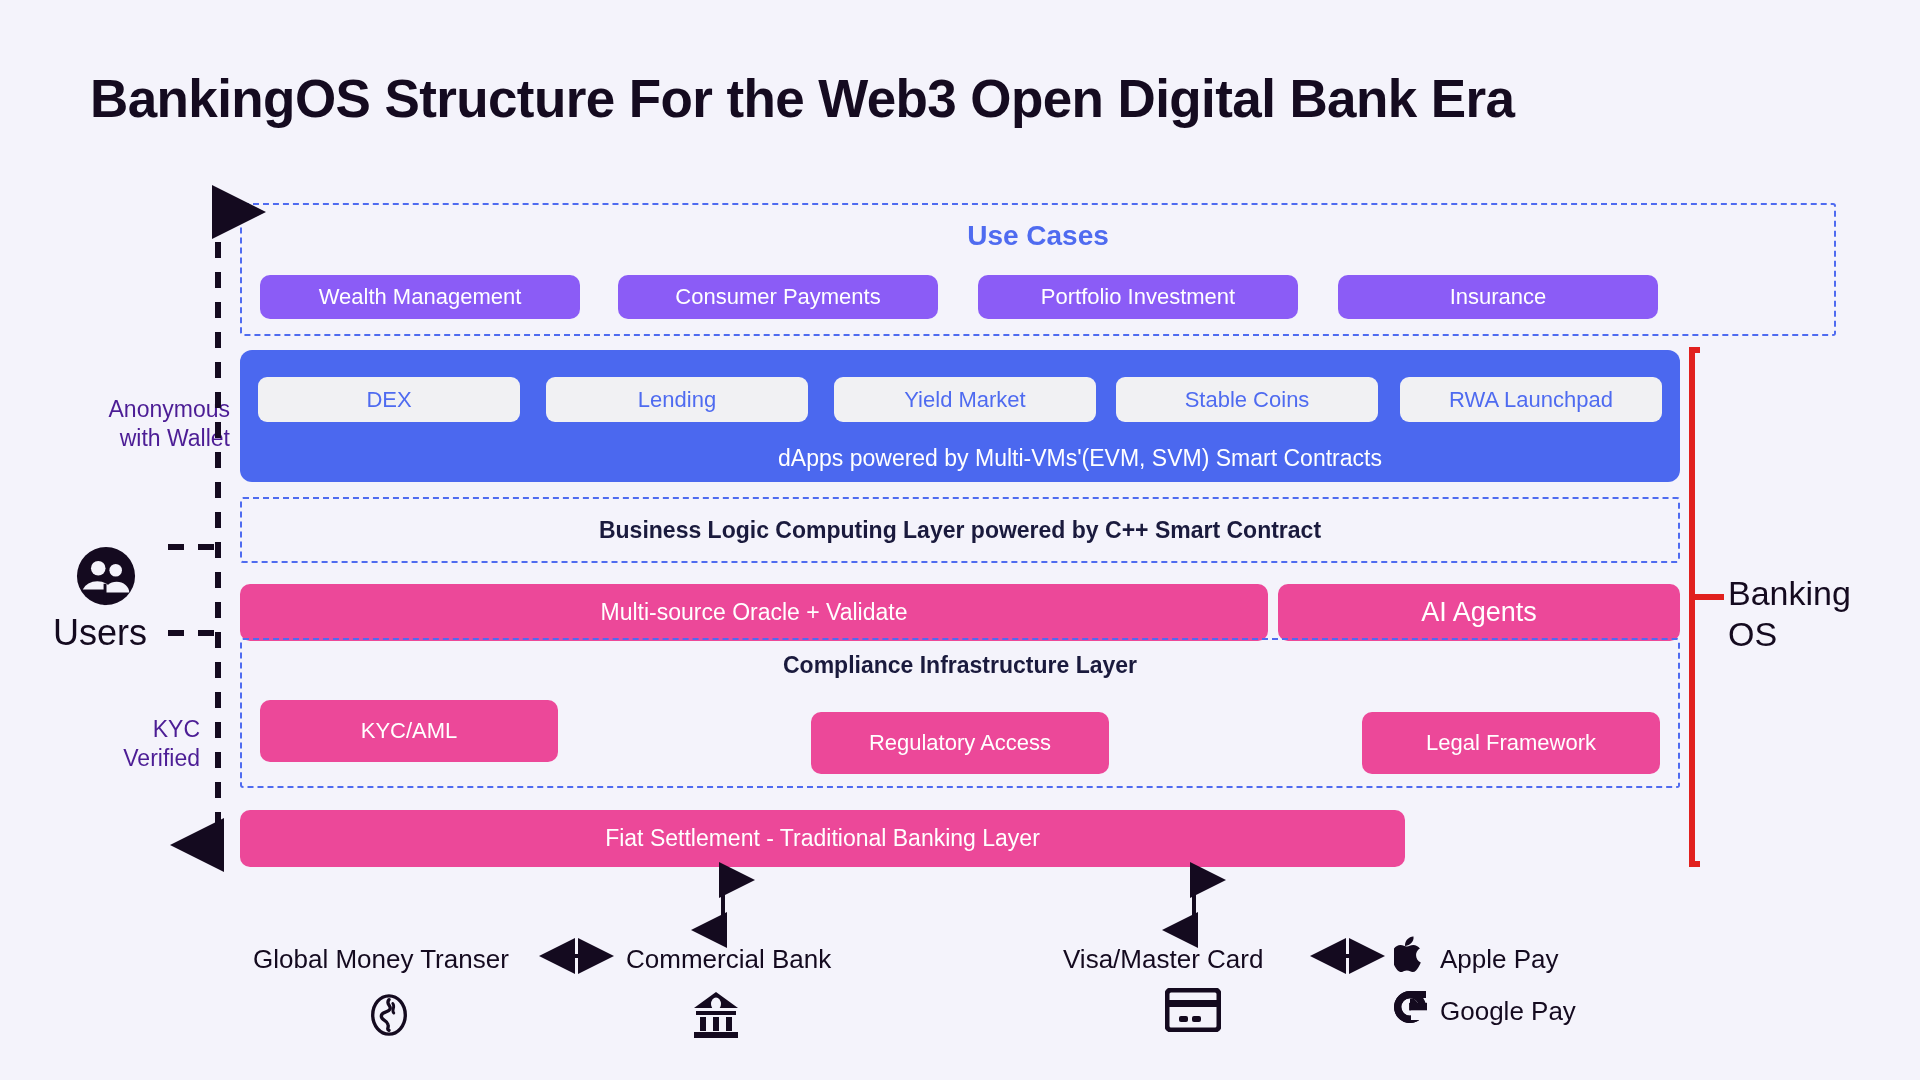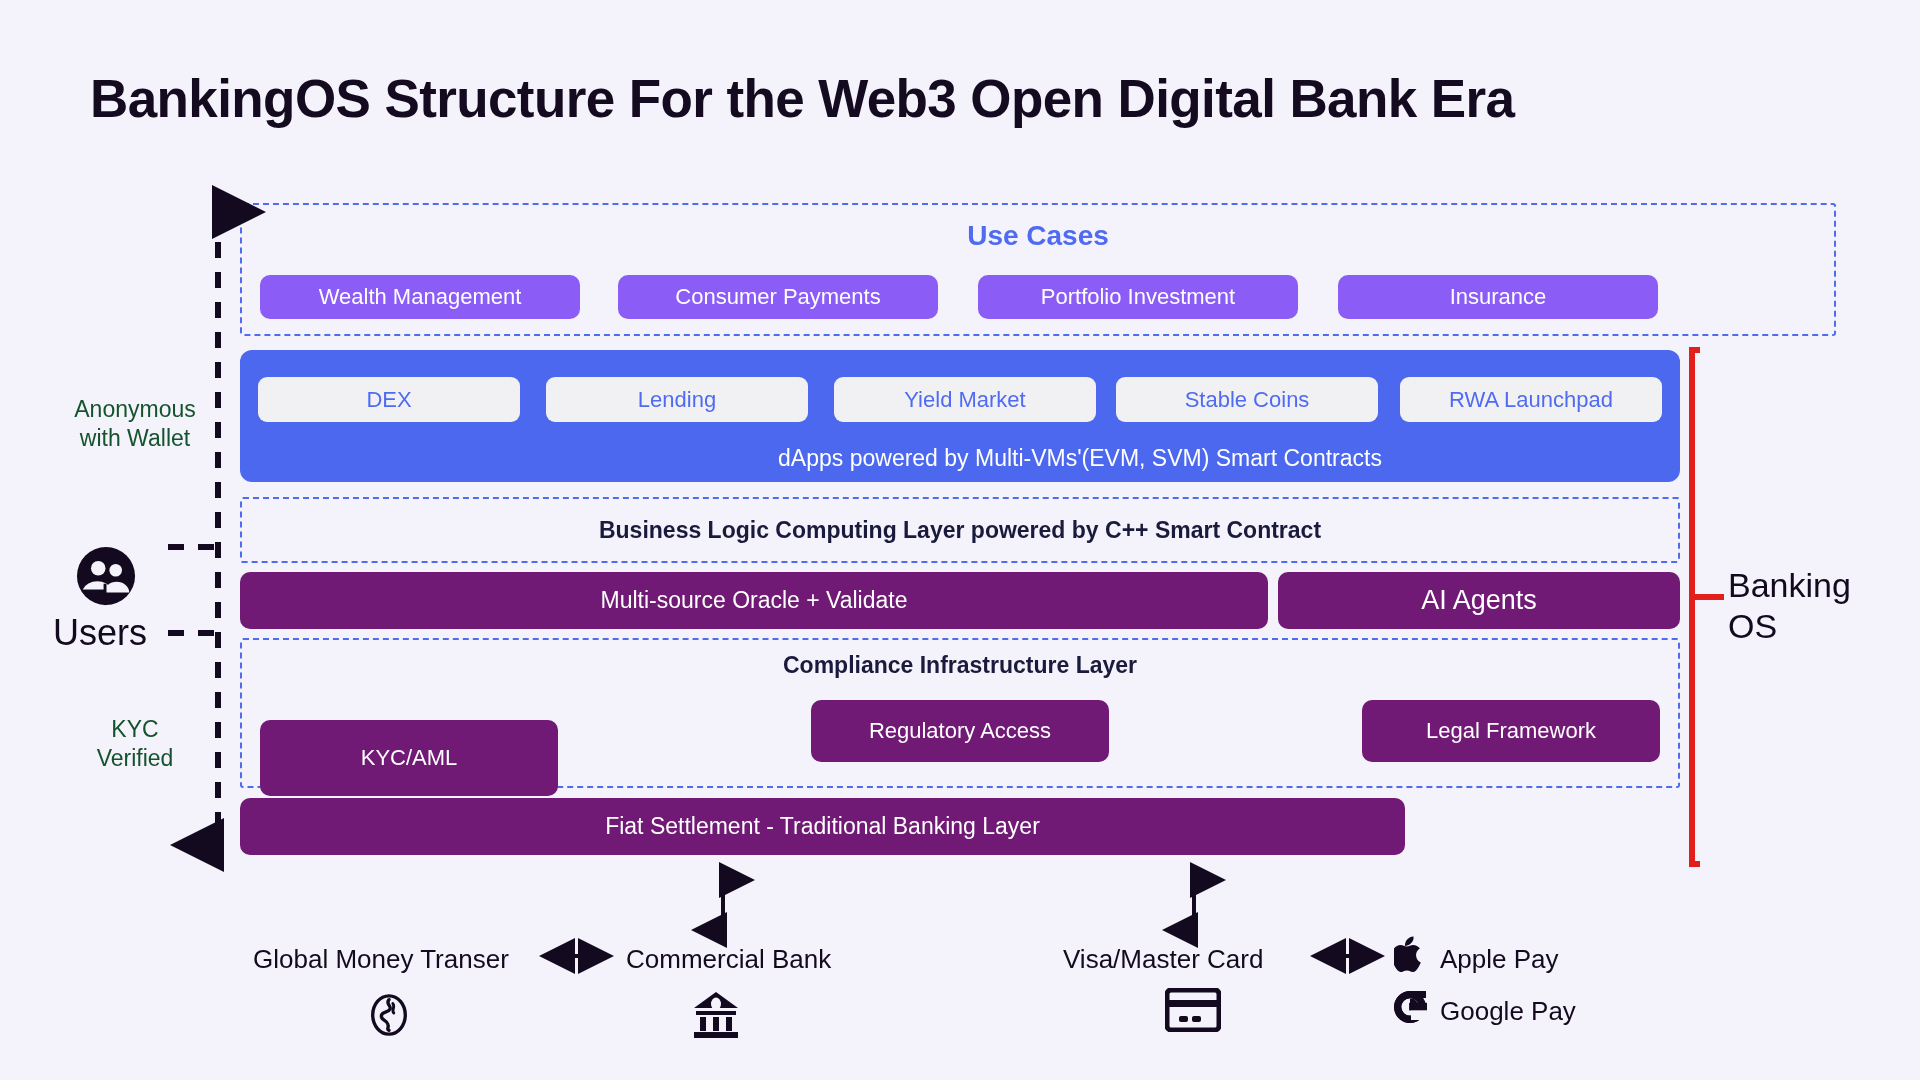--- a/index.html
+++ b/index.html
@@ -63,59 +63,61 @@
     box-sizing: border-box;
     border-radius: 10px;
     font-size: 22px;
     white-space: nowrap;
   }
   .pill.bright {
     background: #8b5cf6;
     color: #ffffff;
   }
   .pill.muted {
-    background: #701a75;
+    background: #ec4899;
     color: #ffffff;
+    margin-top: 12px;
   }
   .pill.ghost {
     background: #f1f1f3;
     color: #4f6bf0;
     border-radius: 9px;
   }
 
   .bar-label {
     position: absolute;
     width: 100%;
     text-align: center;
     color: #ffffff;
     font-size: 23px;
   }
 
   
   .left-label {
     position: absolute;
-    text-align: center;
+    text-align: right;
     font-size: 23px;
     line-height: 1.28;
-    color: #14532d;
+    color: #4c1d95;
     white-space: pre-line;
   }
   .users-caption {
     position: absolute;
     font-size: 36px;
     color: #140a1f;
   }
 
   
   .brace-label {
     position: absolute;
     font-size: 34px;
     line-height: 1.2;
     color: #140a1f;
     white-space: pre-line;
+    margin-top: 8px;
   }
 
   
   .bottom-text {
     position: absolute;
     font-size: 26px;
     color: #140a1f;
     white-space: nowrap;
   }
   .svg-layer {
@@ -192,21 +194,21 @@
 <div class="pill muted" style="left:240px; top:572px; width:1028px; height:57px; font-size:23px;">
   <span>Multi-source Oracle + Validate</span>
 </div>
 <div class="pill muted" style="left:1278px; top:572px; width:402px; height:57px; font-size:27px;">
   <span>AI Agents</span>
 </div>
 
 <div class="dashed-box" style="left:240px; top:638px; width:1440px; height:150px;"></div>
 <div class="section-caption dark" style="left:240px; top:652px; width:1440px;">Compliance Infrastructure Layer</div>
 
-<div class="pill muted" style="left:260px; top:720px; width:298px; height:76px;align-items:center;">
+<div class="pill muted" style="left:260px; top:688px; width:298px; height:62px;align-items:center;">
   <span>KYC/AML</span>
 </div>
 <div class="pill muted" style="left:811px; top:700px; width:298px; height:62px;">
   <span>Regulatory Access</span>
 </div>
 <div class="pill muted" style="left:1362px; top:700px; width:298px; height:62px;">
   <span>Legal Framework</span>
 </div>
 
 <div class="pill muted" style="left:240px; top:798px; width:1165px; height:57px; font-size:23px;">

